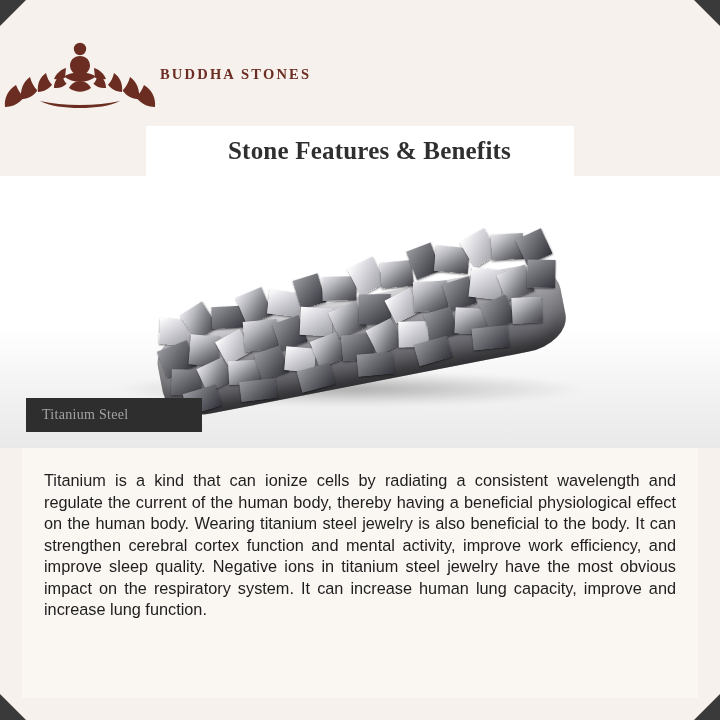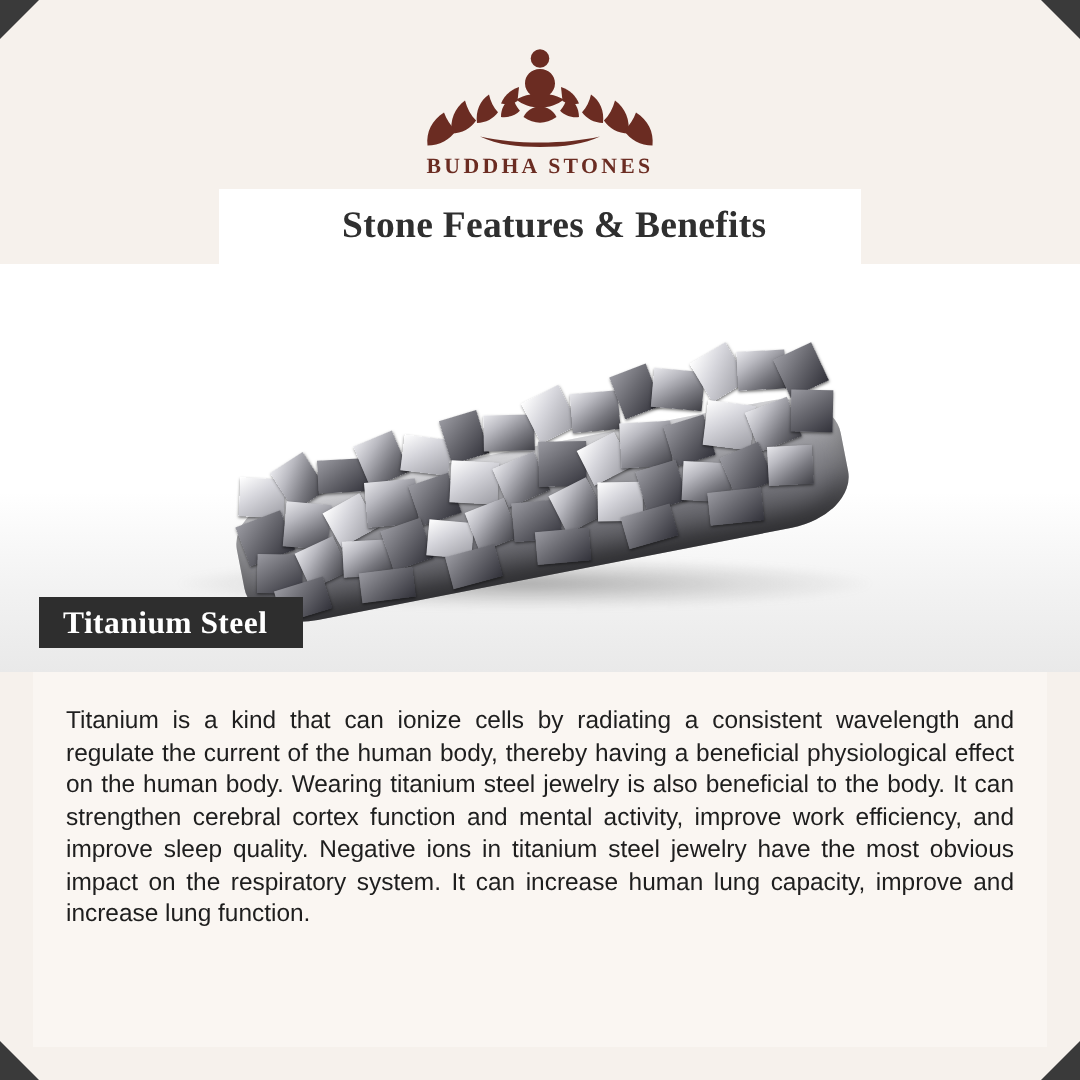--- a/index.html
+++ b/index.html
@@ -42,23 +42,23 @@
     border-left: 26px solid transparent;
   }
 
   
   .header {
     position: absolute;
     top: 0; left: 0; right: 0;
     height: 126px;
     background: #f6f1ec;
     display: flex;
-    flex-direction: column;
+    flex-direction: row;
     align-items: center;
-    justify-content: center;
+    justify-content: flex-start;
     padding-top: 18px;
   }
   .logo-mark { width: 160px; height: 74px; display:block; }
   .logo-text {
     margin-top: 4px;
     font-size: 14.5px;
     letter-spacing: 2.2px;
     font-weight: bold;
     color: #6b2c22;
     font-family: "Liberation Serif", serif;
@@ -136,23 +136,23 @@
     top: 398px; left: 26px;
     min-width: 176px;
     height: 34px;
     background: #2e2e2e;
     display: flex;
     align-items: center;
     padding: 0 16px;
     z-index: 5;
   }
   .name-tab .label {
-    color: #ffffff;
-    font-weight: bold;
-    font-size: 21px;
+    color: #a3a3a3;
+    font-weight: normal;
+    font-size: 14px;
     font-family: "Liberation Serif", serif;
     letter-spacing: .3px;
   }
 
   
   .benefits {
     position: absolute;
     top: 448px; left: 22px; right: 22px; bottom: 22px;
     background: #faf6f2;
     padding: 22px 22px 0 22px;

